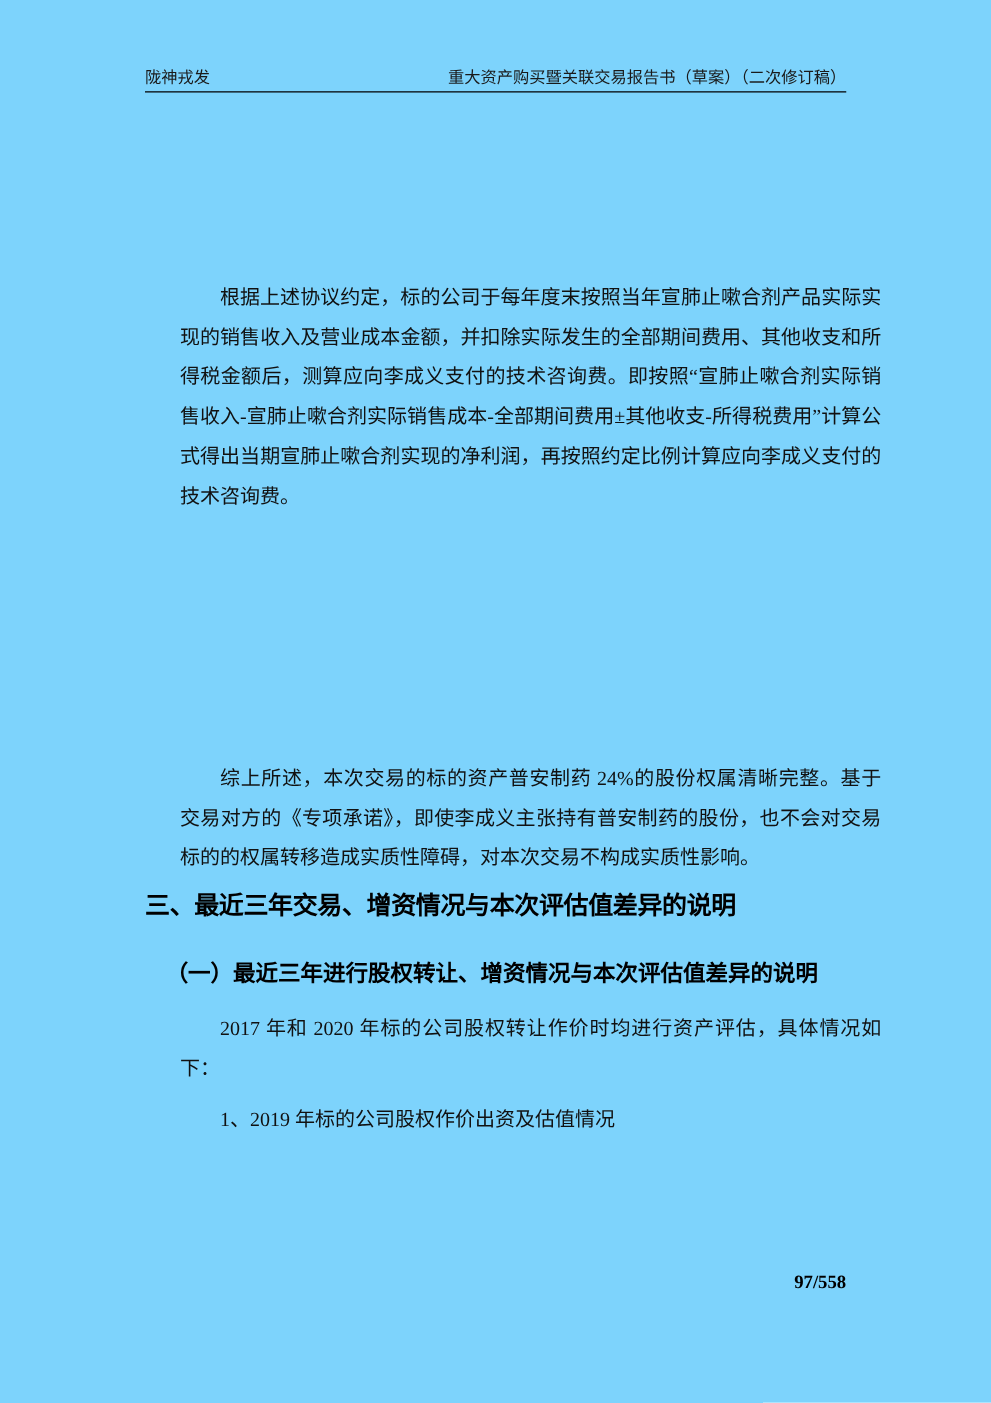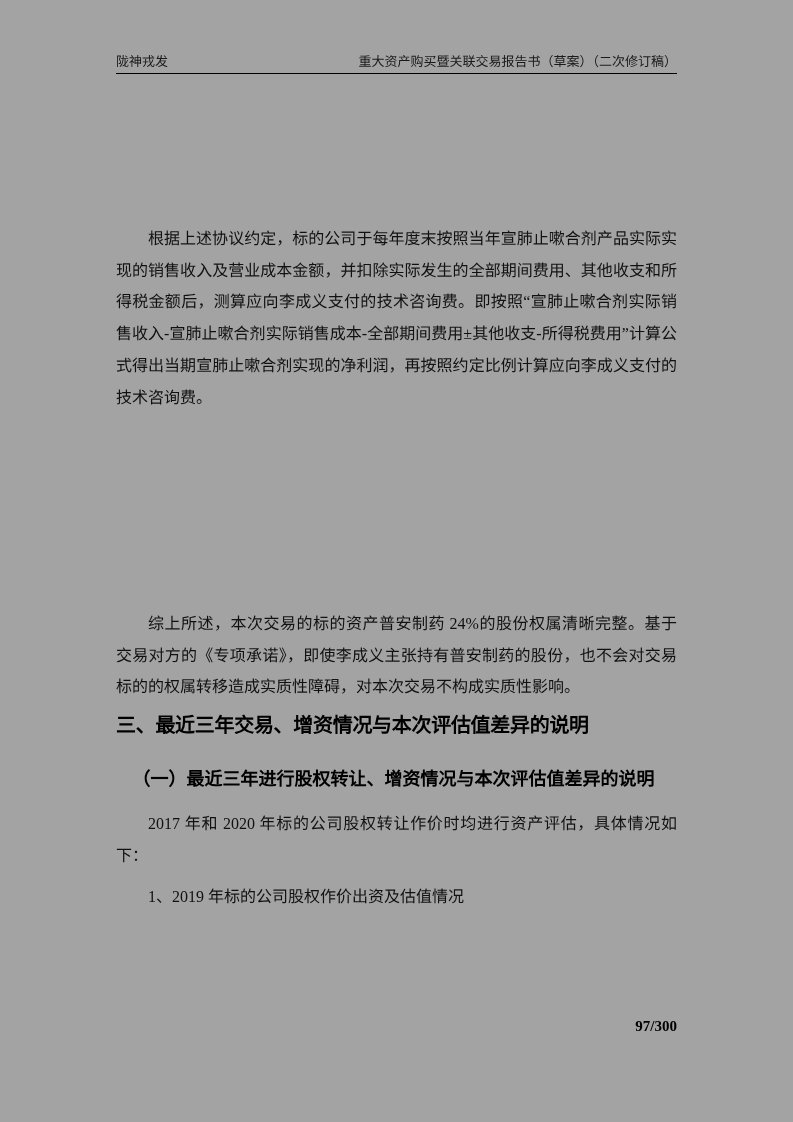--- a/index.html
+++ b/index.html
@@ -6,42 +6,42 @@
   html, body { background: #ffffff; }
   body {
     width: 793px; height: 1122px;
     position: relative;
     font-family: "Liberation Serif", "DejaVu Serif", serif;
     color: #000000;
     overflow: hidden;
   }
   .page {
     position: absolute; inset: 0;
-    background: #a3a3a3;
+    background: #7dd3fc;
   }
   
   .header {
     position: absolute;
     left: 116px; top: 54px; width: 561px;
     display: flex; justify-content: space-between; align-items: flex-end;
     font-size: 13px; line-height: 16px;
     border-bottom: 1.5px solid #000;
     padding-bottom: 3px;
     color: #1a1a1a;
   }
   
   .blk {
     position: absolute;
     left: 116px; width: 561px;
     font-size: 16px; line-height: 31.7px;
     text-align: justify;
     text-justify: inter-character;
     color: #111;
   }
-  .indent { text-indent: 32px; }
+  .indent { text-indent: 32px; margin-left: 28px; }
   .p1 { top: 91px; }
   .p2 { top: 223px; }
   .p3 { top: 416px; }
   .p4 { top: 608px; }
   .h1 {
     top: 710px;
     font-family: "Liberation Sans", "DejaVu Sans", sans-serif;
     font-weight: 700; font-size: 20px; line-height: 30px;
     letter-spacing: -0.3px; text-align: left; color: #000;
   }
@@ -81,15 +81,15 @@
 
   <div class="blk h1">三、最近三年交易、增资情况与本次评估值差异的说明</div>
 
   <div class="blk h2">（一）最近三年进行股权转让、增资情况与本次评估值差异的说明</div>
 
   <p class="blk p5 indent">2017 年和 2020 年标的公司股权转让作价时均进行资产评估，具体情况如下：</p>
 
   <p class="blk li1 indent">1、2019 年标的公司股权作价出资及估值情况</p>
 
 
-  <div class="footer">97/300</div>
+  <div class="footer">97/558</div>
 
 </div>
 
 </body></html>

